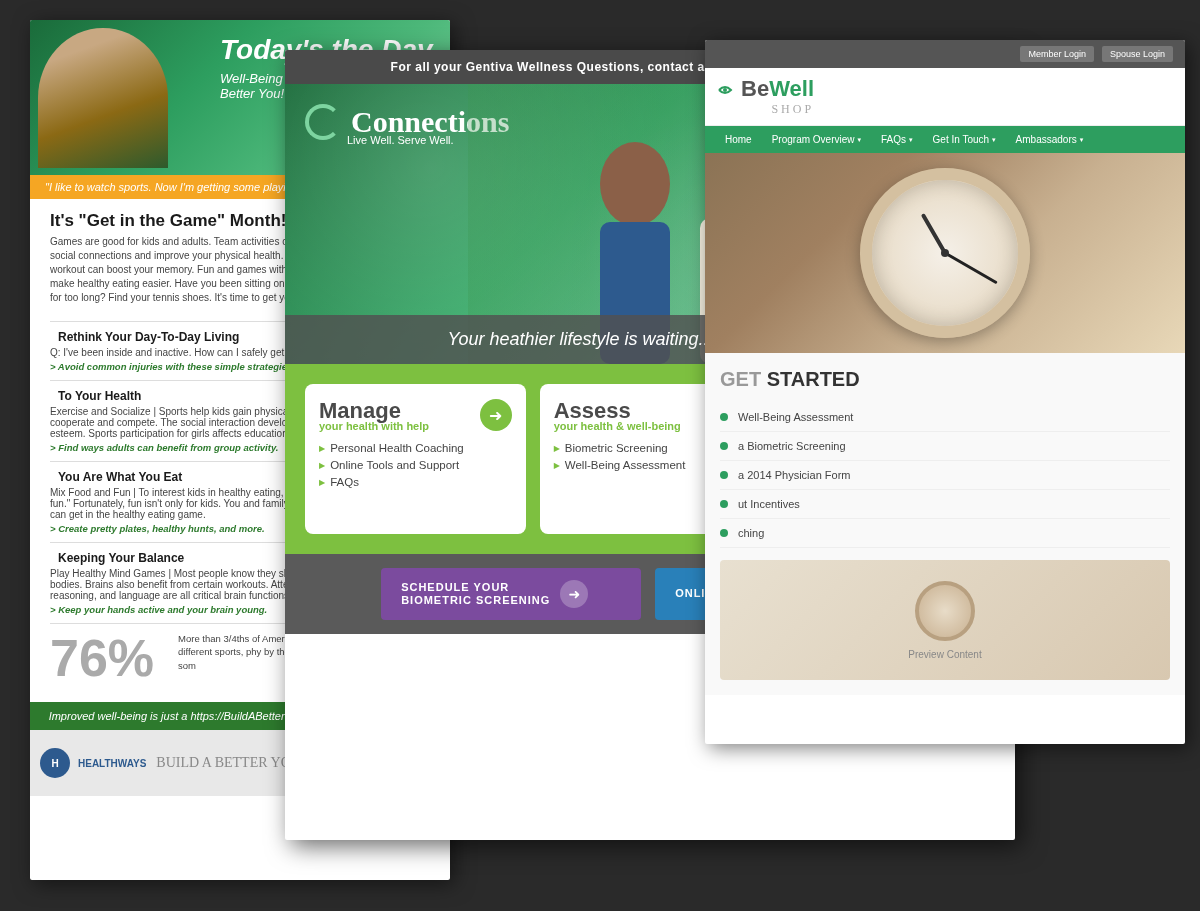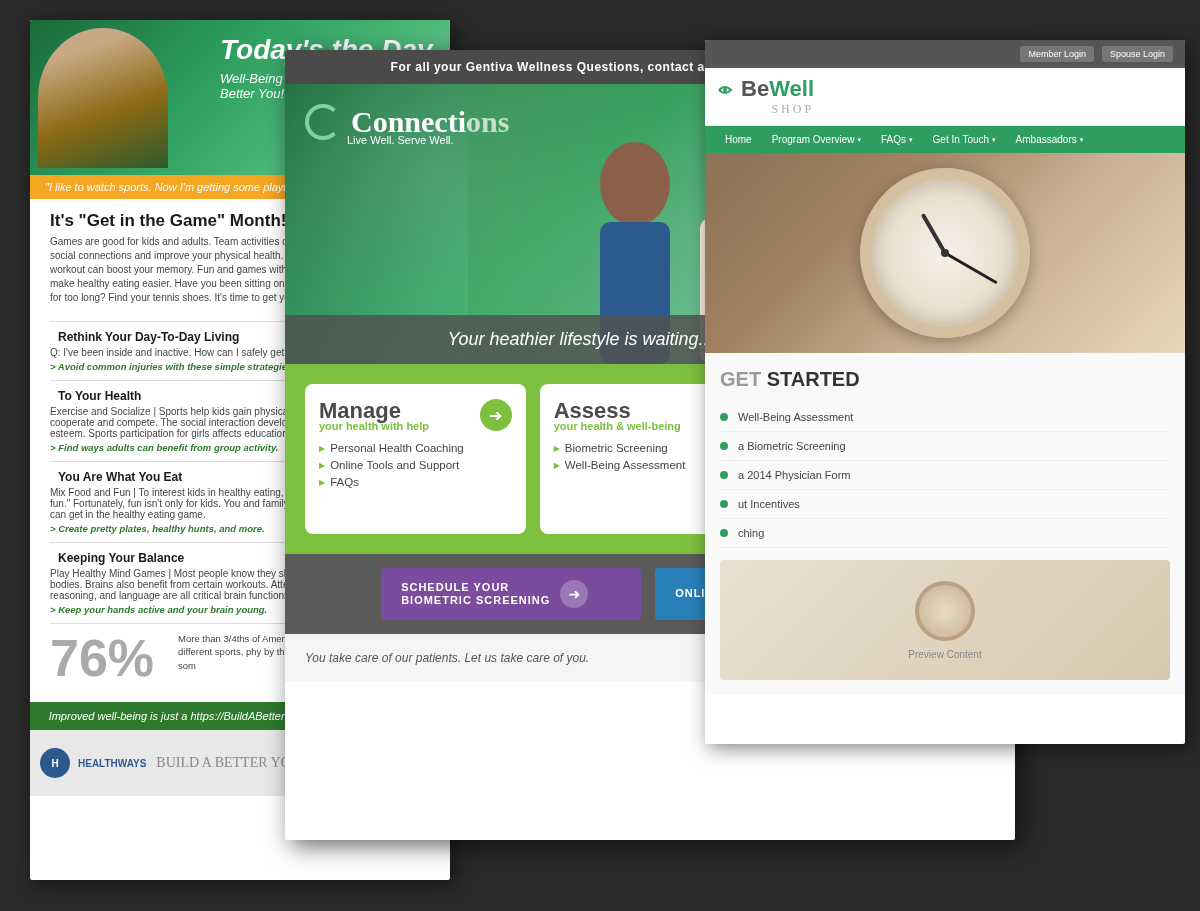--- a/index.html
+++ b/index.html
@@ -777,38 +777,20 @@
     <div class="conn-cta-btn conn-cta-btn-purple">
       <div class="conn-cta-btn-text">SCHEDULE YOUR<br>BIOMETRIC SCREENING</div>
       <div class="conn-cta-btn-arrow">➜</div>
     </div>
     <div class="conn-cta-btn conn-cta-btn-blue">
       <div class="conn-cta-btn-text">ONLINE WELL-BEING PORTAL</div>
       <div class="conn-cta-btn-arrow">➜</div>
     </div>
   </div>
 
-  <div class="conn-footer">
-    <div class="conn-footer-text">You take care of our patients. Let us take care of you.</div>
-    <div class="conn-footer-logos">
-
-      <div class="conn-gentiva-logo">
-        <div class="conn-gentiva-g">G</div>
-        <span>GENTIVA</span>
-      </div>
-
-      <div style="display:flex;align-items:center;gap:6px;">
-        <div style="width:22px;height:22px;border:3px solid #7dc040;border-radius:50%;border-right-color:transparent;"></div>
-        <div>
-          <div style="font-size:11px;font-weight:bold;color:#7dc040;">Connections</div>
-          <div style="font-size:8px;color:#888;">Live Well. Serve Well.</div>
-        </div>
-      </div>
-    </div>
-  </div>
 
 </div>
 
 <div id="bewell-card">
 
   <div class="bw-nav-top">
     <div class="bw-nav-btn">Member Login</div>
     <div class="bw-nav-btn">Spouse Login</div>
   </div>
 

